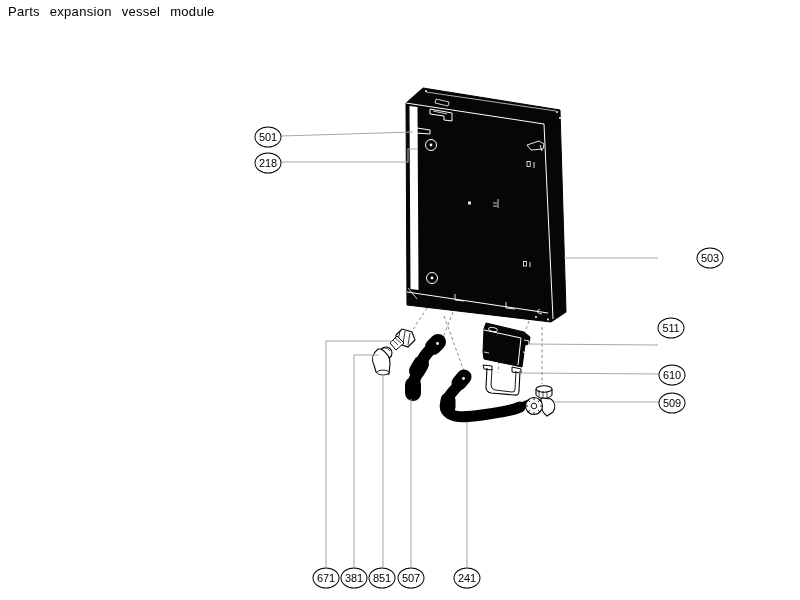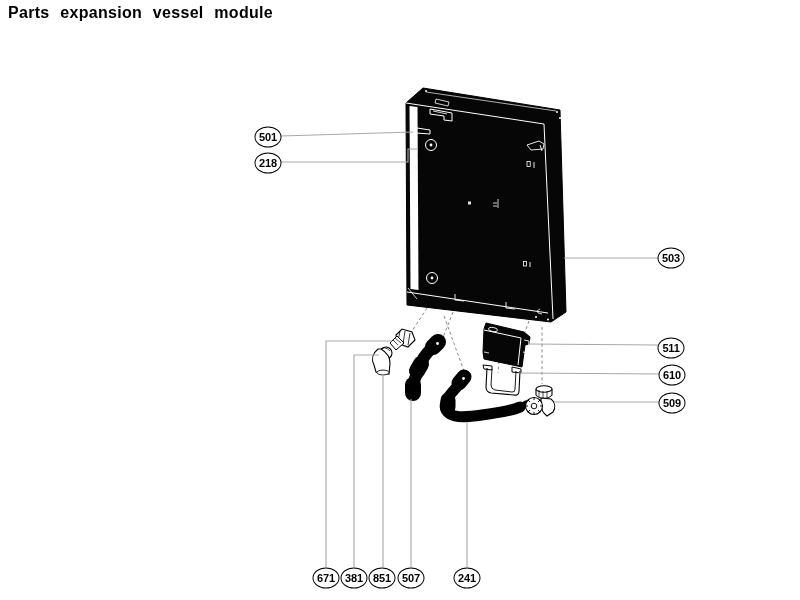--- a/index.html
+++ b/index.html
@@ -2,28 +2,28 @@
 <html><head>
 <meta charset="utf-8">
 <style>
   html,body{margin:0;padding:0;background:#fff;}
   .stage{
     position:relative;width:800px;height:600px;background:#ffffff;overflow:hidden;
     font-family:"Liberation Sans",sans-serif;color:#000;
   }
   .page-title{
     position:absolute;left:8px;top:4px;margin:0;
-    font-size:16px;font-weight:bold;letter-spacing:.3px;word-spacing:6px;color:#000;
+    font-size:13px;font-weight:normal;letter-spacing:.3px;word-spacing:6px;color:#000;
   }
   .diagram-svg{position:absolute;left:0;top:0;}
   .callout{
     position:absolute;width:27px;height:21px;box-sizing:border-box;
     border:1.7px solid #000;border-radius:50%;background:#fff;
     display:flex;align-items:center;justify-content:center;
-    font-size:11px;font-weight:bold;line-height:1;letter-spacing:-.2px;
+    font-size:11px;font-weight:normal;line-height:1;letter-spacing:-.2px;
     transform:translate(-50%,-50%);cursor:default;
   }
 </style>
 </head>
 <body>
 
 <div class="stage">
 
   <h1 class="page-title">Parts expansion vessel module</h1>
 
@@ -171,23 +171,23 @@
       <polyline points="411,567 411,399"></polyline>
       <polyline points="467,567 467,423"></polyline>
       <polyline points="554,402 659,402"></polyline>
       <polyline points="519,373 659,374"></polyline>
       <polyline points="528,344 658,345"></polyline>
     </g>
   </svg>
 
   <div class="callout" style="left:268px;top:137px">501</div>
   <div class="callout" style="left:268px;top:163px">218</div>
-  <div class="callout" style="left:671px;top:258px">503</div>
+  <div class="callout" style="left:710px;top:258px">503</div>
   <div class="callout" style="left:326px;top:578px">671</div>
   <div class="callout" style="left:354px;top:578px">381</div>
   <div class="callout" style="left:382px;top:578px">851</div>
   <div class="callout" style="left:411px;top:578px">507</div>
   <div class="callout" style="left:467px;top:578px">241</div>
   <div class="callout" style="left:672px;top:403px">509</div>
   <div class="callout" style="left:672px;top:375px">610</div>
-  <div class="callout" style="left:671px;top:348px">511</div>
+  <div class="callout" style="left:671px;top:328px">511</div>
 
 </div>
 
 </body></html>

